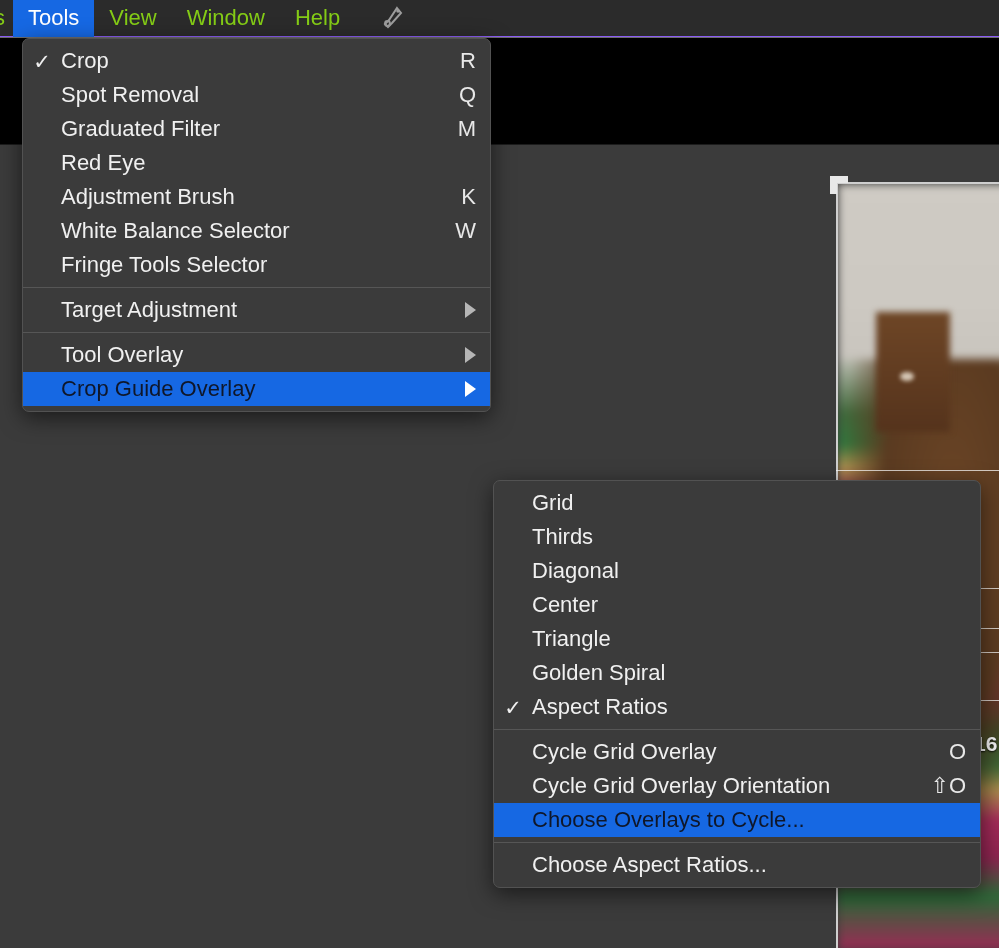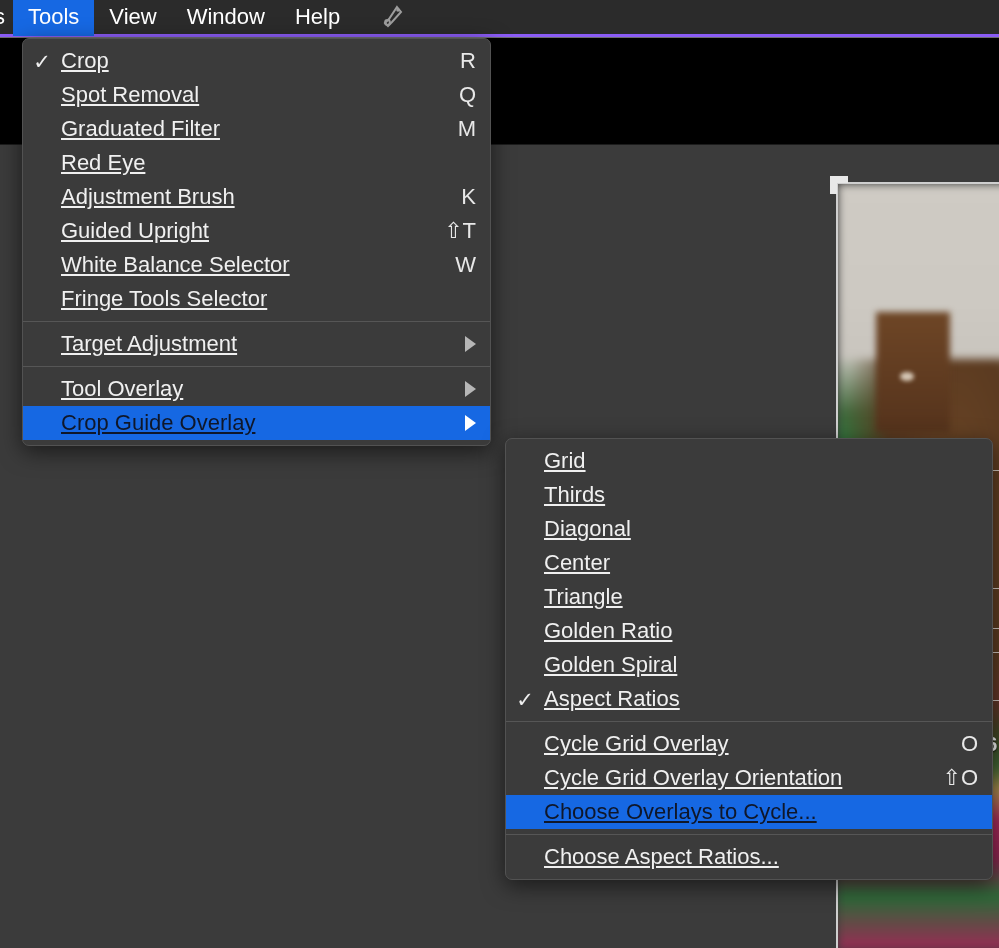--- a/index.html
+++ b/index.html
@@ -114,29 +114,29 @@
   }
 
   
   .menubar {
     position: absolute;
     left: 0; top: 0;
     width: 999px; height: 37px;
     background: #2b2b2b;
     display: flex;
     align-items: center;
-    border-bottom: 3px solid #8b5cf6;
+    border-bottom: 1px solid #8b5cf6;
     box-sizing: border-box;
   }
   .mb-item {
     height: 37px;
     display: flex;
     align-items: center;
     padding: 0 15px;
-    color: #ffffff;
+    color: #84cc16;
     font-size: 22px;
     white-space: nowrap;
   }
   .mb-item.clipped { padding-left: 0; padding-right: 8px; margin-left: -6px; }
   .mb-item.active {
     background: #1668e3;
     color: #ffffff;
   }
   .mb-icon {
     margin-left: 24px;
@@ -153,23 +153,22 @@
     border-radius: 7px;
     box-shadow: 0 6px 22px rgba(0,0,0,0.55);
     padding: 5px 0;
     box-sizing: border-box;
   }
   #menu-tools {
     left: 22px; top: 38px;
     width: 469px;
   }
   #menu-crop-guide {
-    left: 493px; top: 438px;
+    left: 493px; top: 480px;
     width: 488px;
-    margin-left: 12px;
   }
   .mi {
     position: relative;
     display: flex;
     align-items: center;
     height: 34px;
     padding: 0 14px 0 0;
     color: #f0f0f0;
     font-size: 22px;
     white-space: nowrap;
@@ -177,21 +176,21 @@
   .mi.sel { background: #1668e3; color: #0f172a; }
   .mi .check {
     width: 38px;
     flex: 0 0 38px;
     text-align: center;
     font-size: 21px;
     color: #f0f0f0;
     line-height: 1;
   }
   .mi .check.hidden { visibility: hidden; }
-  .mi .label { flex: 1 1 auto; text-decoration: underline; }
+  .mi .label { flex: 1 1 auto; }
   .mi .shortcut {
     flex: 0 0 auto;
     color: #e8e8e8;
     font-size: 22px;
     margin-left: 18px;
     min-width: 18px;
     text-align: right;
   }
   .mi .arrow {
     flex: 0 0 auto;
@@ -272,25 +271,20 @@
       <span class="shortcut"></span>
     </div>
 
 
     <div class="mi">
       <span class="check hidden"></span>
       <span class="label">Adjustment Brush</span>
       <span class="shortcut">K</span>
     </div>
 
-    <div class="mi">
-      <span class="check hidden"></span>
-      <span class="label">Guided Upright</span>
-      <span class="shortcut">⇧T</span>
-    </div>
 
     <div class="mi">
       <span class="check hidden"></span>
       <span class="label">White Balance Selector</span>
       <span class="shortcut">W</span>
     </div>
 
     <div class="mi">
       <span class="check hidden"></span>
       <span class="label">Fringe Tools Selector</span>
@@ -341,24 +335,20 @@
     <div class="mi">
       <span class="check hidden"></span>
       <span class="label">Center</span>
     </div>
 
     <div class="mi">
       <span class="check hidden"></span>
       <span class="label">Triangle</span>
     </div>
 
-    <div class="mi">
-      <span class="check hidden"></span>
-      <span class="label">Golden Ratio</span>
-    </div>
 
     <div class="mi">
       <span class="check hidden"></span>
       <span class="label">Golden Spiral</span>
     </div>
 
     <div class="mi">
       <span class="check">✓</span>
       <span class="label">Aspect Ratios</span>
     </div>

